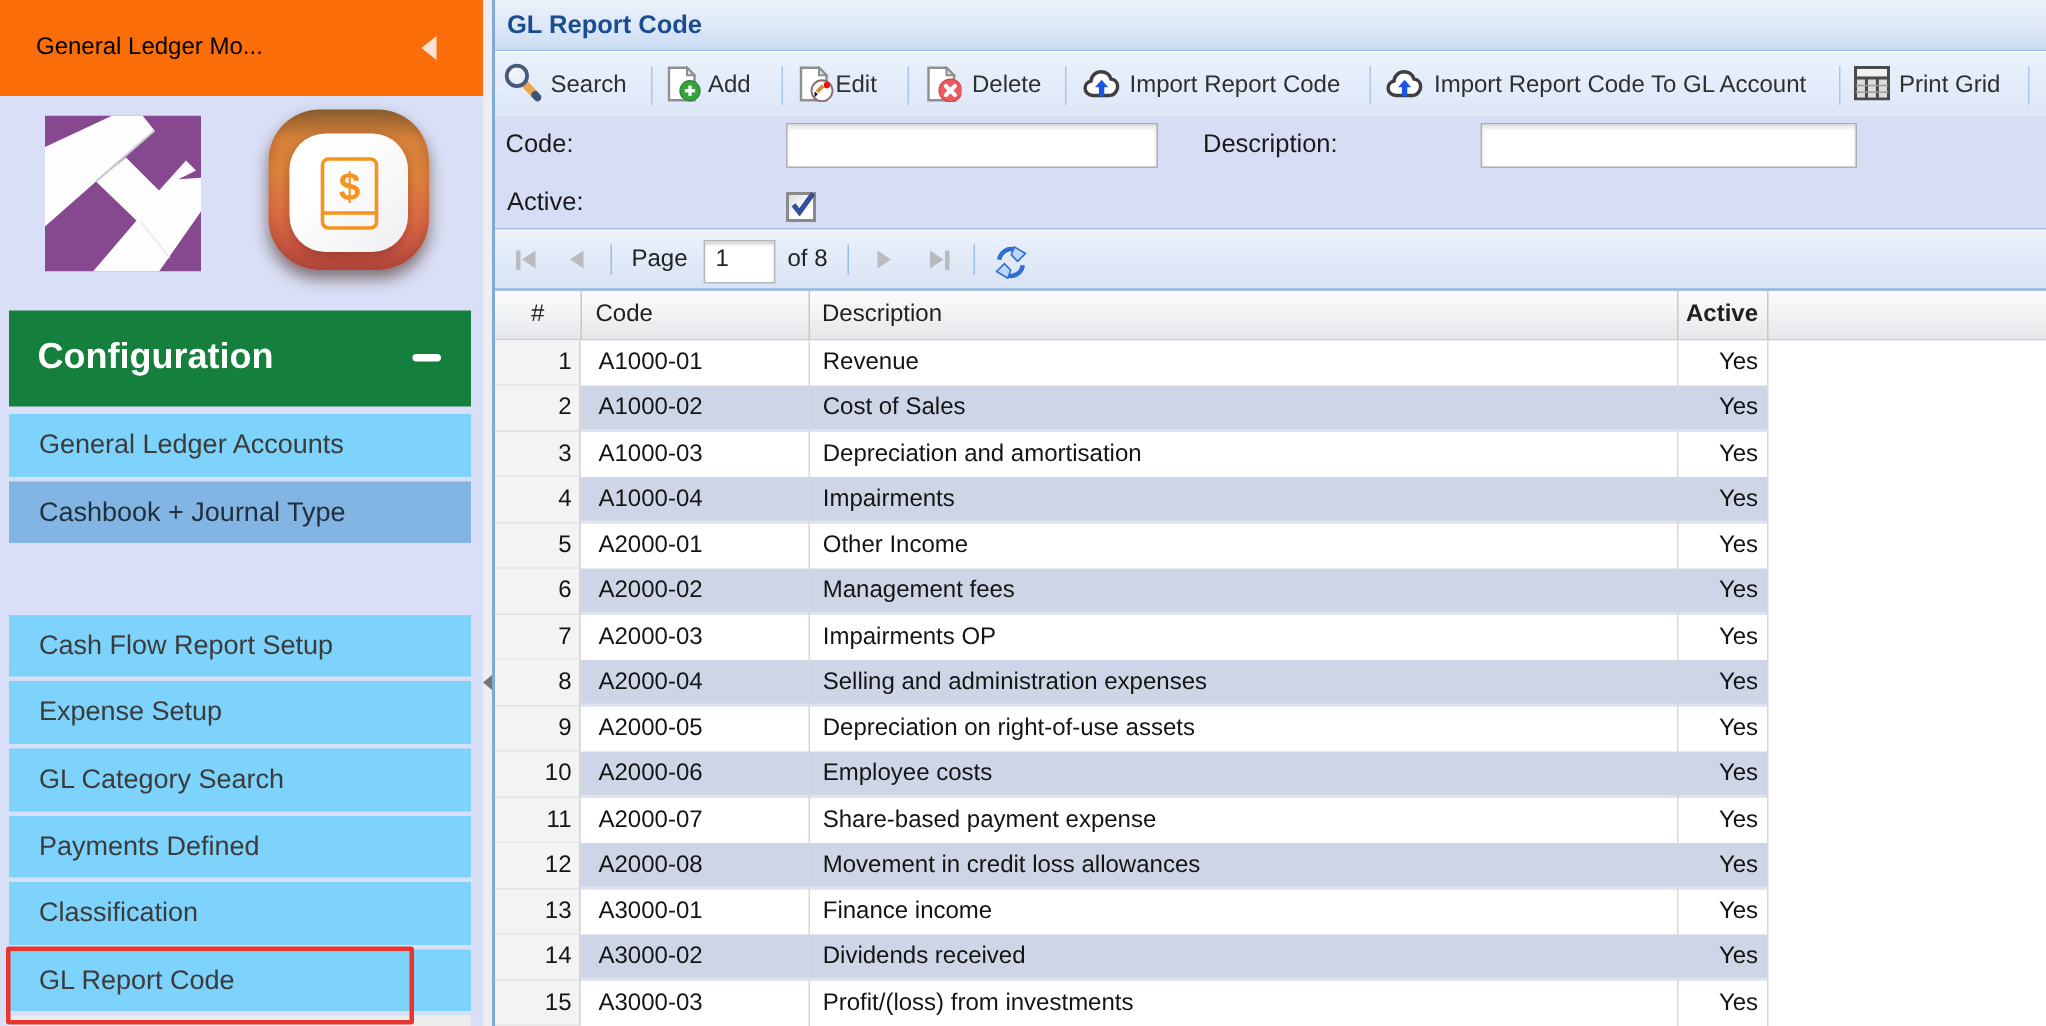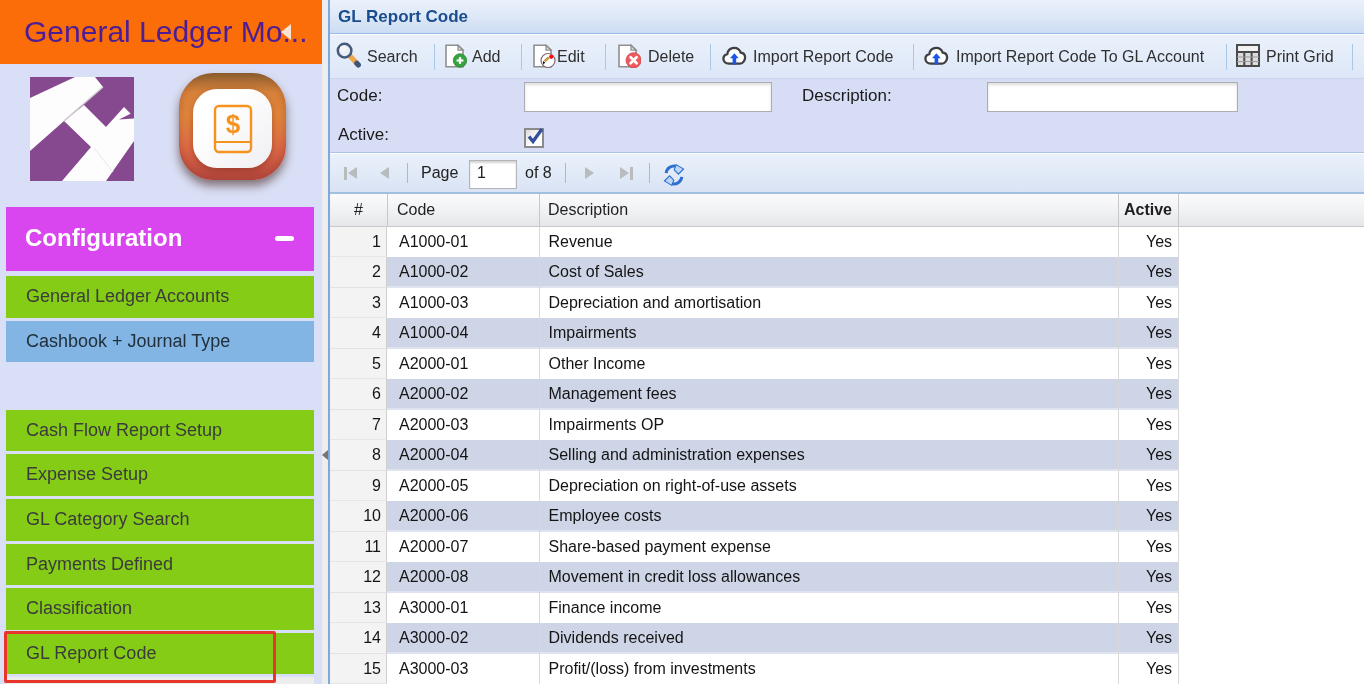--- a/index.html
+++ b/index.html
@@ -3,28 +3,28 @@
 <meta charset="utf-8">
 <style>
 * { margin:0; padding:0; box-sizing:border-box; }
 html,body { width:1364px; height:684px; overflow:hidden; font-family:"Liberation Sans", sans-serif; background:#fff; }
 .abs { position:absolute; }
 #stage { position:relative; width:1364px; height:684px; }
 
 
 #sidebar { left:0; top:0; width:322px; height:684px; background:#D9DFF6; }
 #orangebar { left:0; top:0; width:322px; height:64px; background:#FB6D08; }
-#orangebar .t { position:absolute; left:24px; top:0; line-height:64px; color:#4c1d95; font-size:30px; }
+#orangebar .t { position:absolute; left:24px; top:0; line-height:64px; color:#000000; font-size:16px; }
 #collapse-tri { left:281px; top:24px; width:0; height:0; border-top:8px solid transparent; border-bottom:8px solid transparent; border-right:10px solid #FAE3D3; }
 
 
-#acc-h { left:6px; top:207px; width:308px; height:64px; background:#d946ef; }
+#acc-h { left:6px; top:207px; width:308px; height:64px; background:#15803d; }
 #acc-h .t { position:absolute; left:19px; top:0; line-height:62px; color:#fff; font-size:24px; font-weight:bold; }
 #acc-h .minus { position:absolute; right:20px; top:29px; width:19px; height:5px; background:#fff; border-radius:2.5px; }
-.mi { left:6px; width:308px; height:41.5px; background:#84cc16; color:#3B3B3B; font-size:18px; }
+.mi { left:6px; width:308px; height:41.5px; background:#7dd3fc; color:#3B3B3B; font-size:18px; }
 .mi .t { position:absolute; left:20px; top:0; line-height:41.5px; }
 .mi.sel { background:#82B5E3; color:#20303C; }
 #redbox { left:4px; top:631px; width:272px; height:52px; border:3.5px solid #E8352B; border-radius:2px; }
 
 
 #splitter { left:322px; top:0; width:6px; height:684px; background:#EDEDF0; }
 #panel-border { left:328px; top:0; width:2px; height:684px; background:#7FA9DB; }
 #split-arrow { left:322px; top:450px; width:0; height:0; border-top:5.5px solid transparent; border-bottom:5.5px solid transparent; border-right:6px solid #757575; }
 
 

